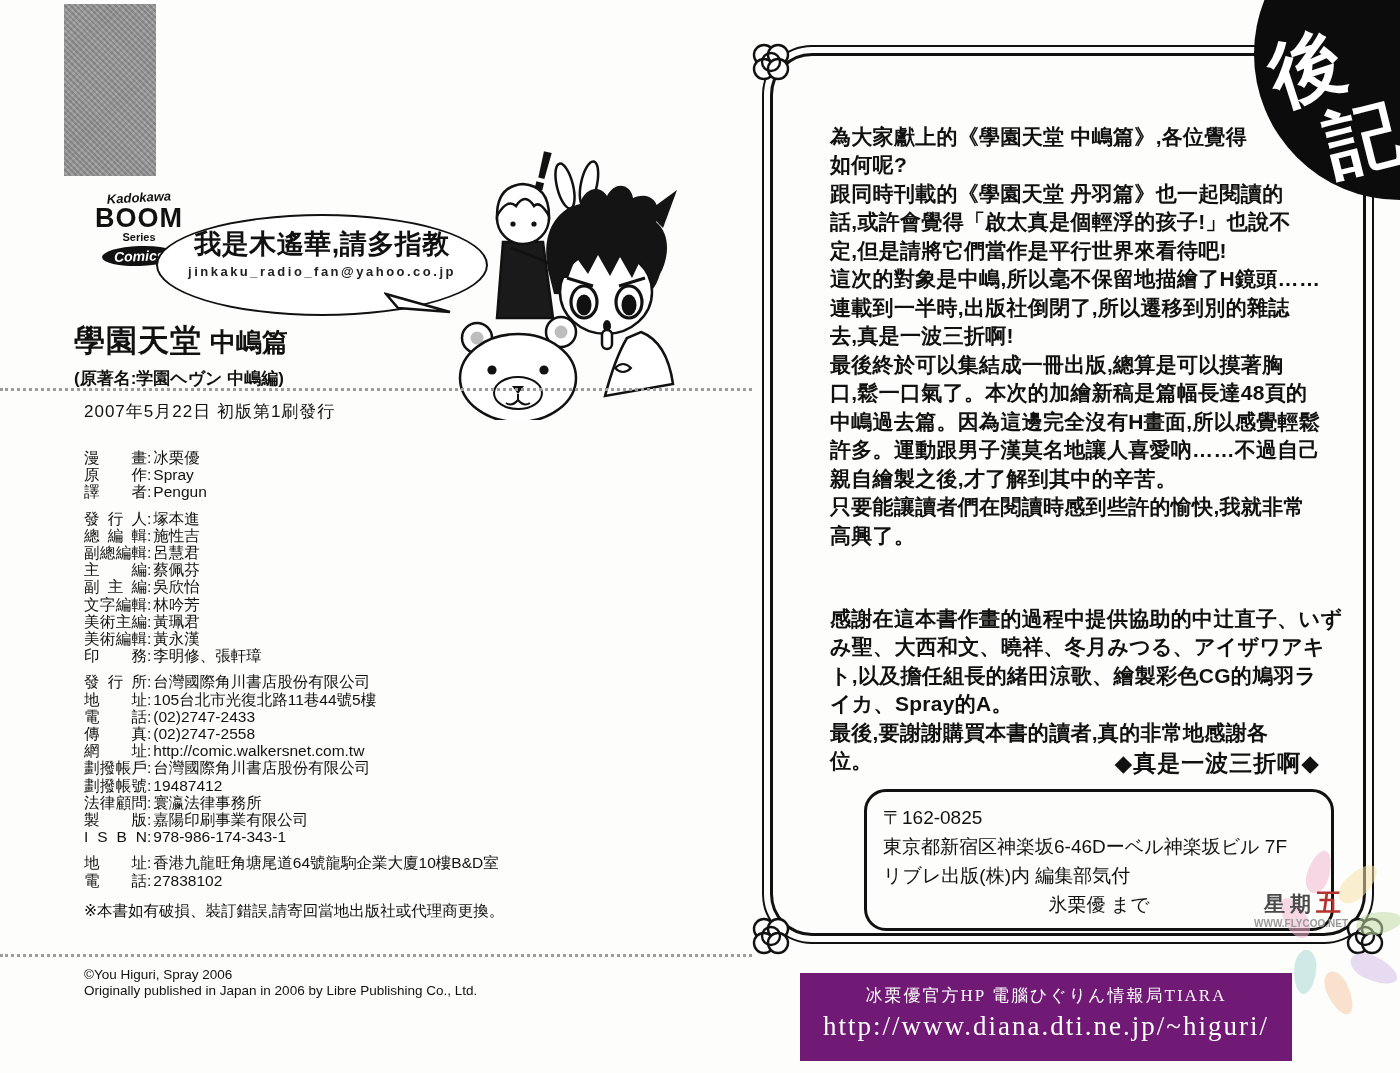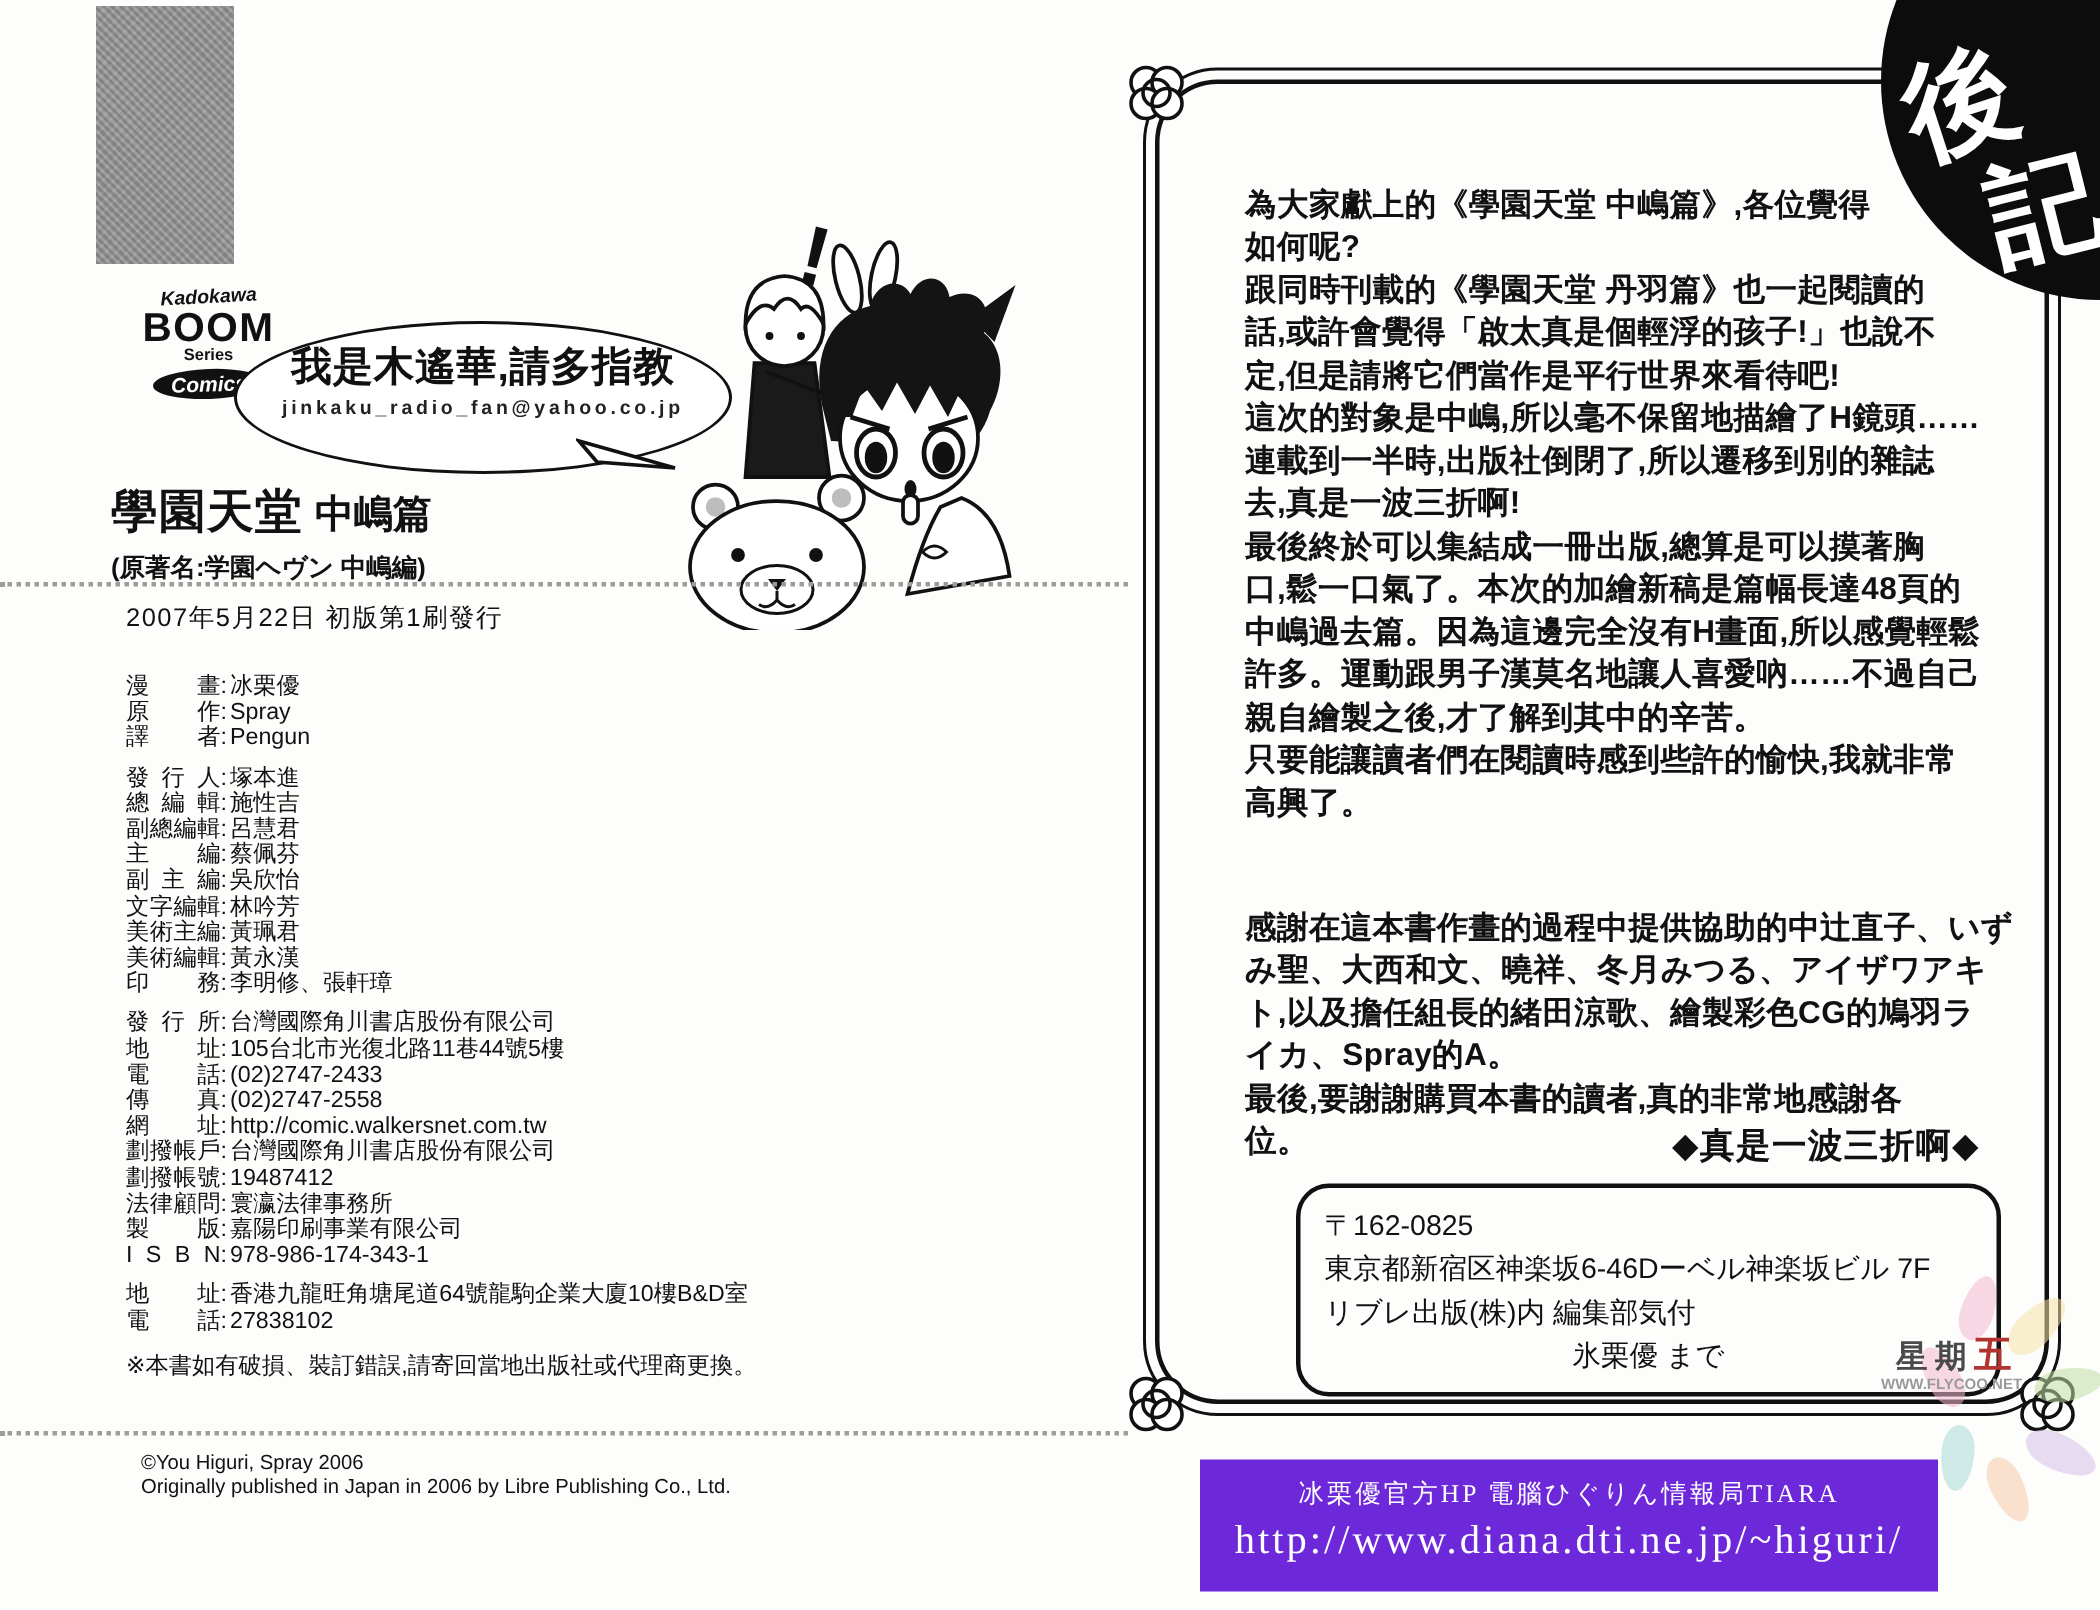--- a/index.html
+++ b/index.html
@@ -44,21 +44,21 @@
 
   .edition { left:84px; top:400px; font-size:17px; letter-spacing:1px; font-weight:400; }
 
   .colophon { left:84px; top:449px; font-size:15.5px; line-height:17.2px; }
   .cgroup { margin-bottom:9px; }
   .crow { white-space:nowrap; }
   .clabel { display:inline-block; width:63px; text-align:justify; text-align-last:justify; }
   .colon { margin-right:2px; }
   .note { margin-top:13px; font-size:15.5px; }
 
-  .copyright { left:84px; top:967px; font-size:13.5px; line-height:16px;margin-left:10px; }
+  .copyright { left:84px; top:967px; font-size:13.5px; line-height:16px; }
 
   
   .frame-outer { left:762px; top:45px; width:612px; height:899px; border:2px solid #111; border-radius:50px; }
   .frame-inner { left:770px; top:53px; width:596px; height:883px; border:3.5px solid #111; border-radius:42px; }
   .ornament { width:46px; height:46px; }
   .orn-tl { left:748px; top:39px; } .orn-bl { left:748px; top:913px; }
   .orn-tr { left:1342px; top:39px; } .orn-br { left:1342px; top:913px; }
 
   .badge { left:1254px; top:-92px; width:292px; height:292px; background:#0c0c0c; border-radius:50%; z-index:5; }
   .badge .bchar { position:absolute; color:#fff; font-size:74px; font-weight:900; }
@@ -67,21 +67,21 @@
 
   .afterword { left:830px; top:94px; width:516px; font-size:21px; font-weight:700; line-height:28.5px; letter-spacing:0.3px; white-space:pre-line; }
   .afterword .p2 { margin-top:26px; }
 
   .mail-head { left:830px; top:748px; width:490px; text-align:right; font-size:23px; font-weight:900; letter-spacing:1px; }
 
   .addr-box { left:864px; top:789px; width:470px; height:142px; border:3.5px solid #111; border-radius:22px; padding:11px 16px; }
   .addr-box div { font-size:19px; font-weight:400; line-height:29px; white-space:nowrap; }
   .addr-box .center { text-align:center; }
 
-  .banner { left:800px; top:973px; width:492px; height:88px; background:#6d28d9; color:#fff; text-align:center; z-index:4; }
+  .banner { left:800px; top:973px; width:492px; height:88px; background:#701a75; color:#fff; text-align:center; z-index:4; }
   .banner .b-line1 { margin-top:11px; font-size:17px; letter-spacing:2px; font-family:"Liberation Serif","DejaVu Serif",serif; }
   .banner .b-line2 { margin-top:4px; font-size:27px; letter-spacing:2px; font-family:"Liberation Serif","DejaVu Serif",serif; }
 
   
   .wm { left:1250px; top:852px; width:150px; height:170px; z-index:6; }
   .petal { position:absolute; border-radius:50% 50% 50% 50%/60% 60% 40% 40%; opacity:.55; }
   .wm-text { position:absolute; left:14px; top:34px; font-size:21px; font-weight:900; letter-spacing:5px; color:#4a4a4a; white-space:nowrap; }
   .wm-five { color:#b3342e; font-size:25px; }
   .wm-url { position:absolute; left:4px; top:66px; font-size:10px; font-weight:700; color:#9a9a9a; white-space:nowrap; }
 

